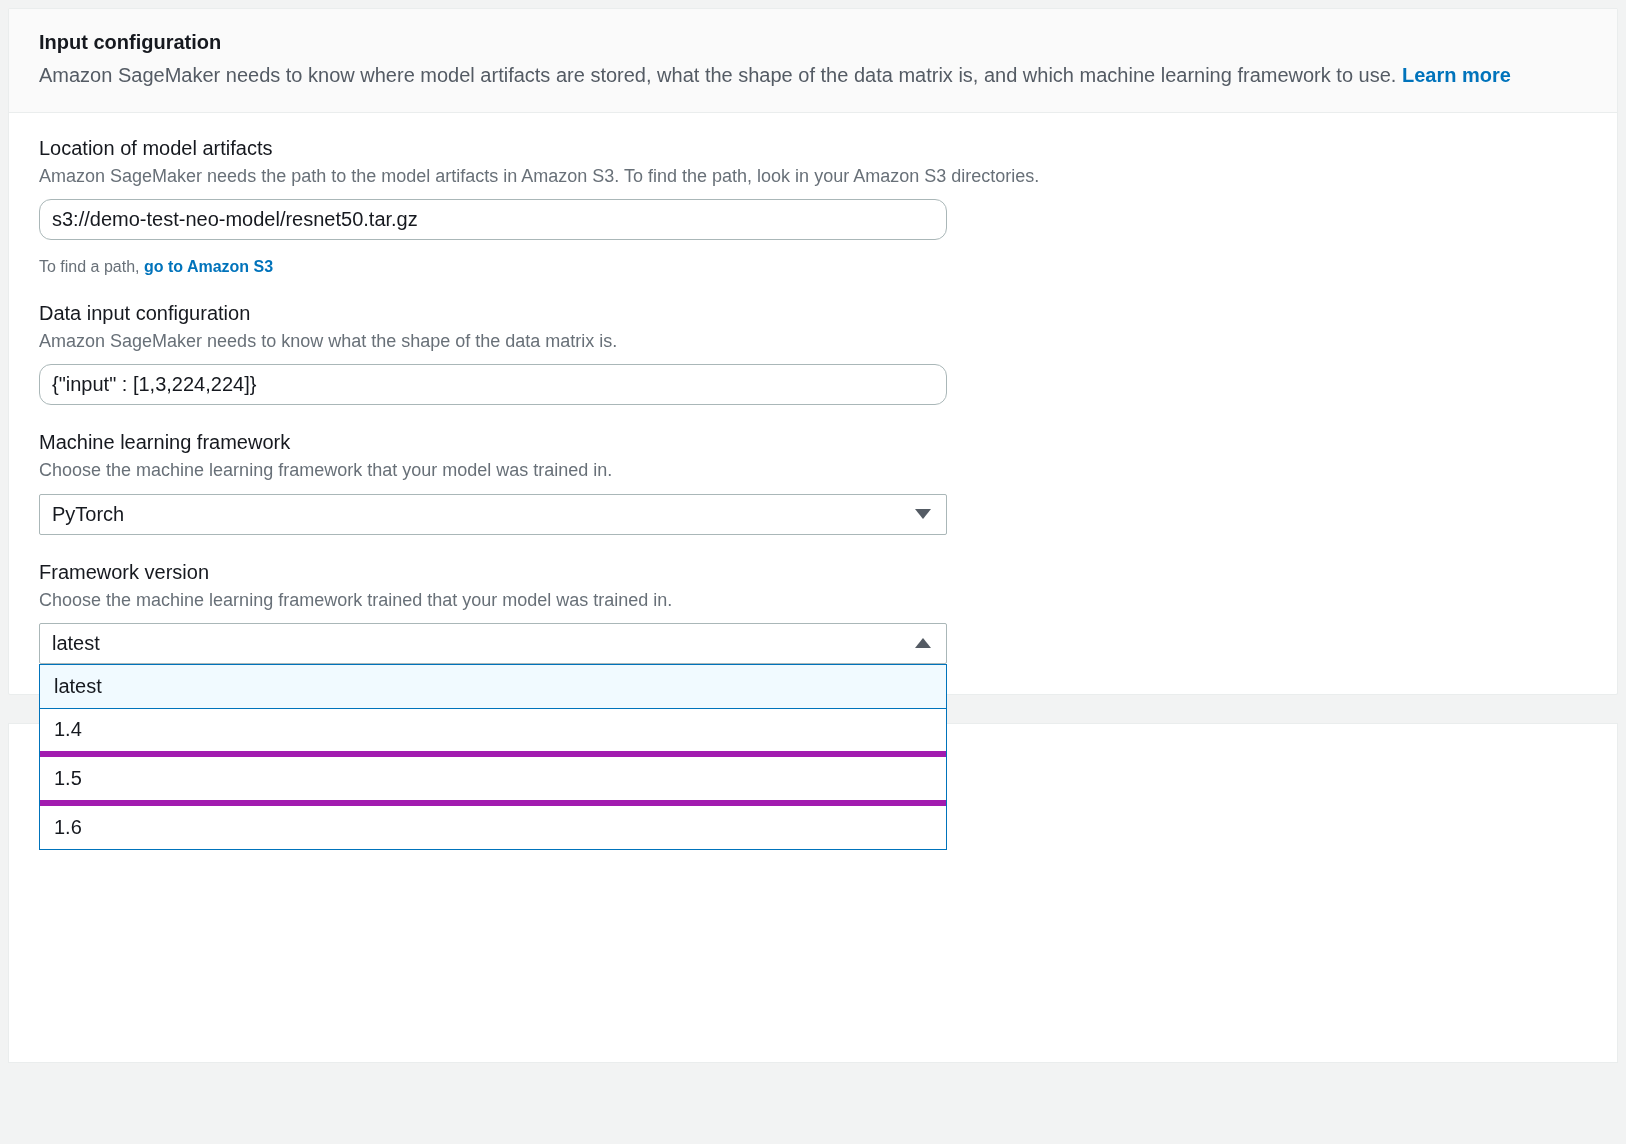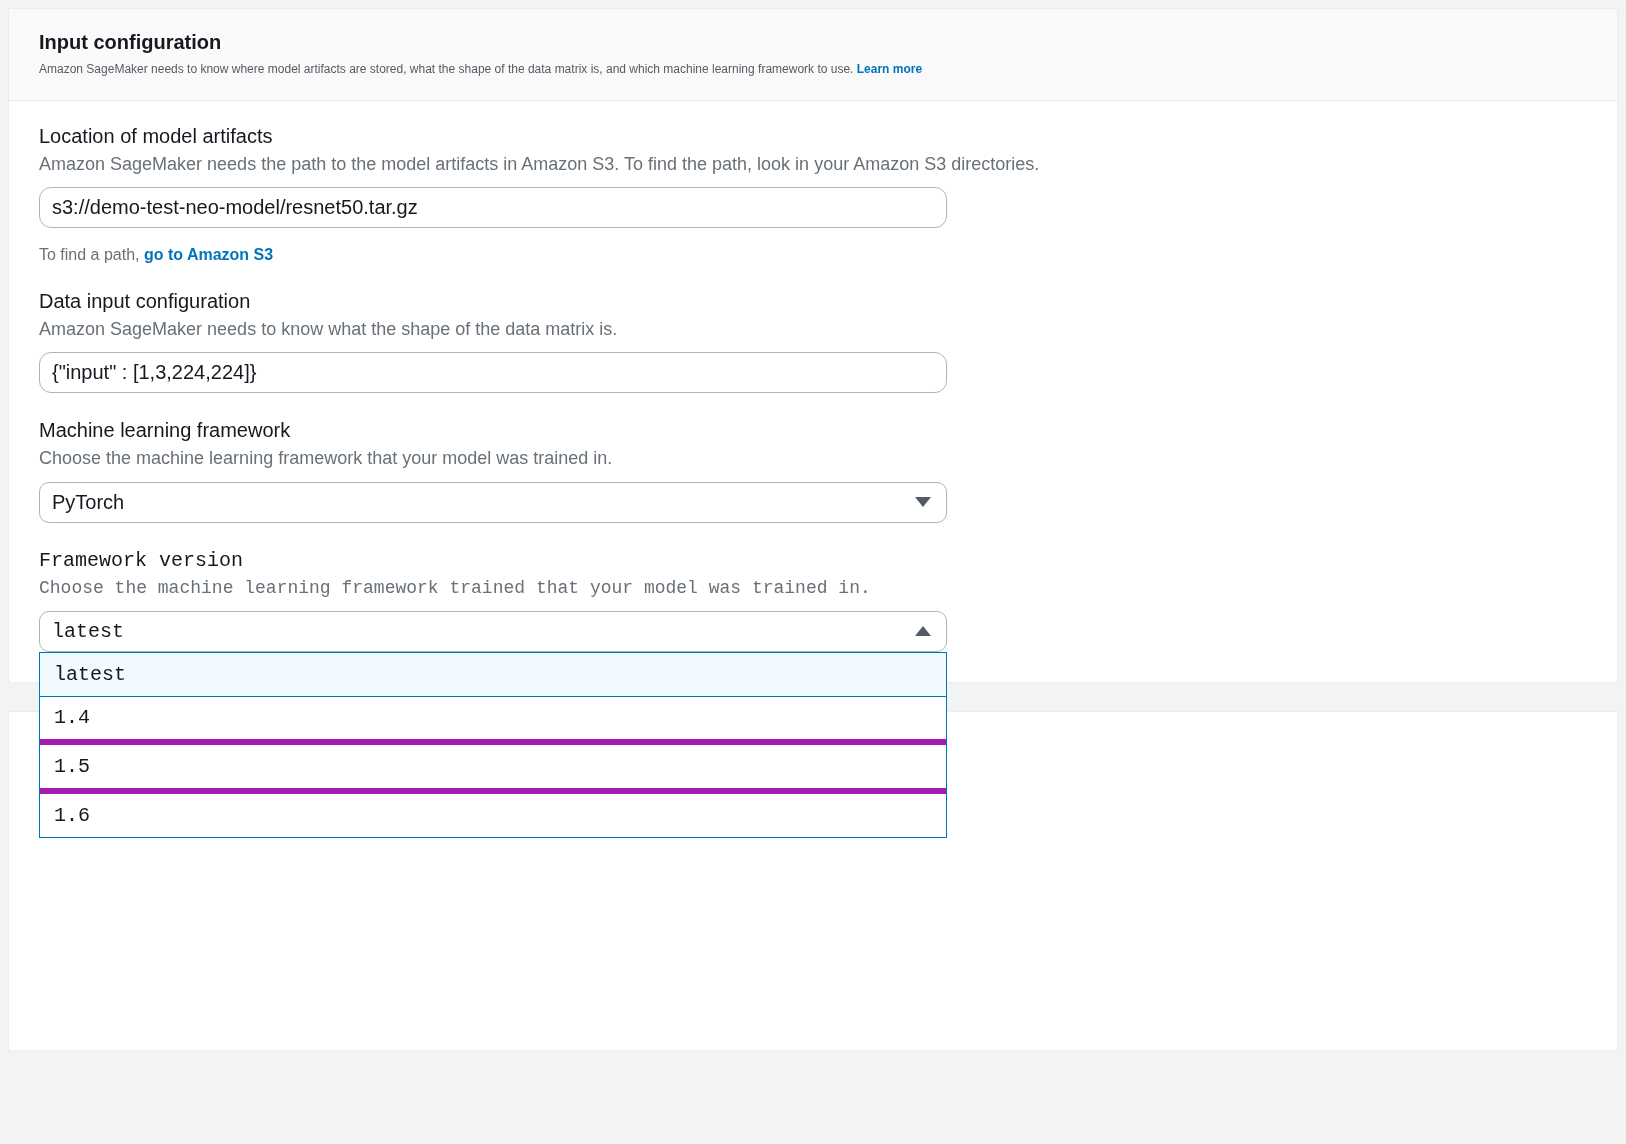--- a/index.html
+++ b/index.html
@@ -19,36 +19,36 @@
     border-bottom: 1px solid #eaeded;
     background: #fafafa;
   }
   .panel-title {
     font-size: 20px;
     font-weight: 700;
     color: #16191f;
     margin-bottom: 6px;
   }
   .panel-desc {
-    font-size: 12px;
+    font-size: 20px;
     color: #545b64;
     line-height: 1.5;
   }
   .link {
     color: #0073bb;
     font-weight: 700;
     cursor: pointer;
   }
   .panel-body {
     padding: 24px 30px 30px 30px;
   }
   .form-group {
     margin-bottom: 26px;
   }
-  .form-group:last-child { margin-bottom: 0; font-family: Liberation Mono, monospace; }
+  .form-group:last-child { margin-bottom: 0; }
   .form-label {
     font-size: 20px;
     font-weight: 500;
     color: #16191f;
     margin-bottom: 4px;
   }
   .form-subtext {
     font-size: 18px;
     color: #687078;
     margin-bottom: 10px;
@@ -73,21 +73,21 @@
   .select-wrap {
     position: relative;
     width: 908px;
     max-width: 100%;
   }
   .select-display {
     width: 100%;
     padding: 8px 40px 8px 12px;
     font-size: 20px;
     border: 1px solid #aab7b8;
-    border-radius: 10px;
+    border-radius: 2px;
     background: #fff;
     color: #16191f;
     cursor: pointer;
     display: flex;
     align-items: center;
     justify-content: space-between;
   }
   .caret {
     position: absolute;
     right: 16px;

